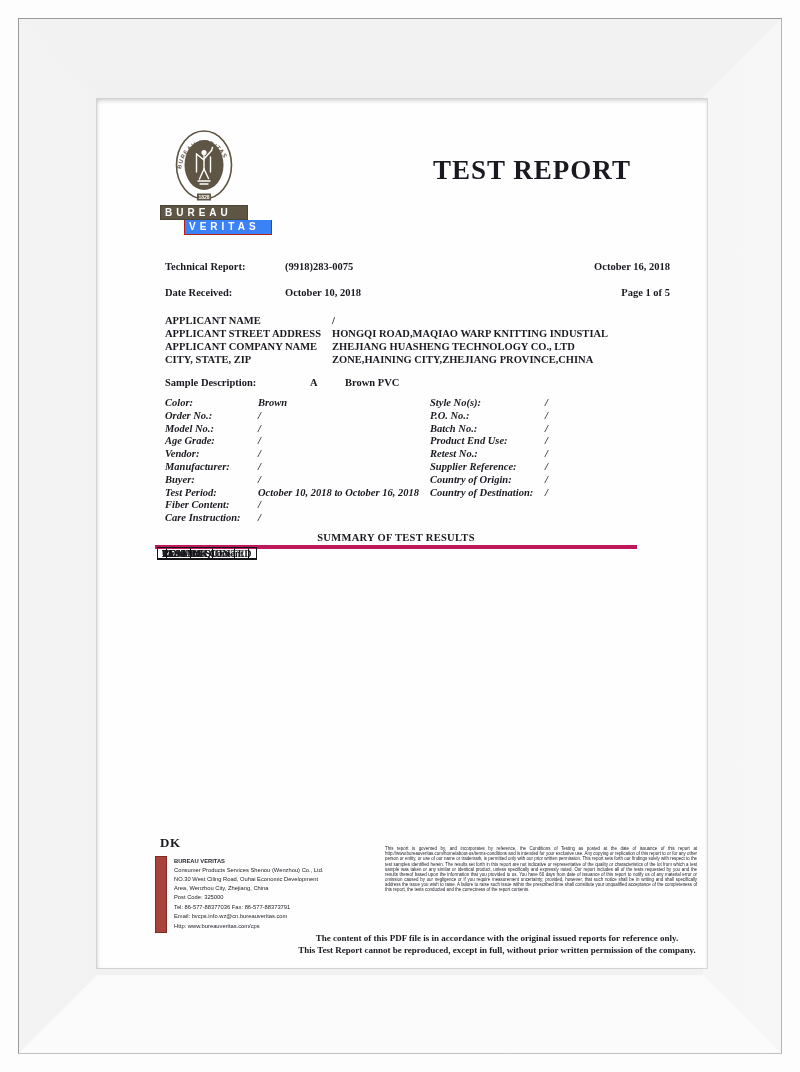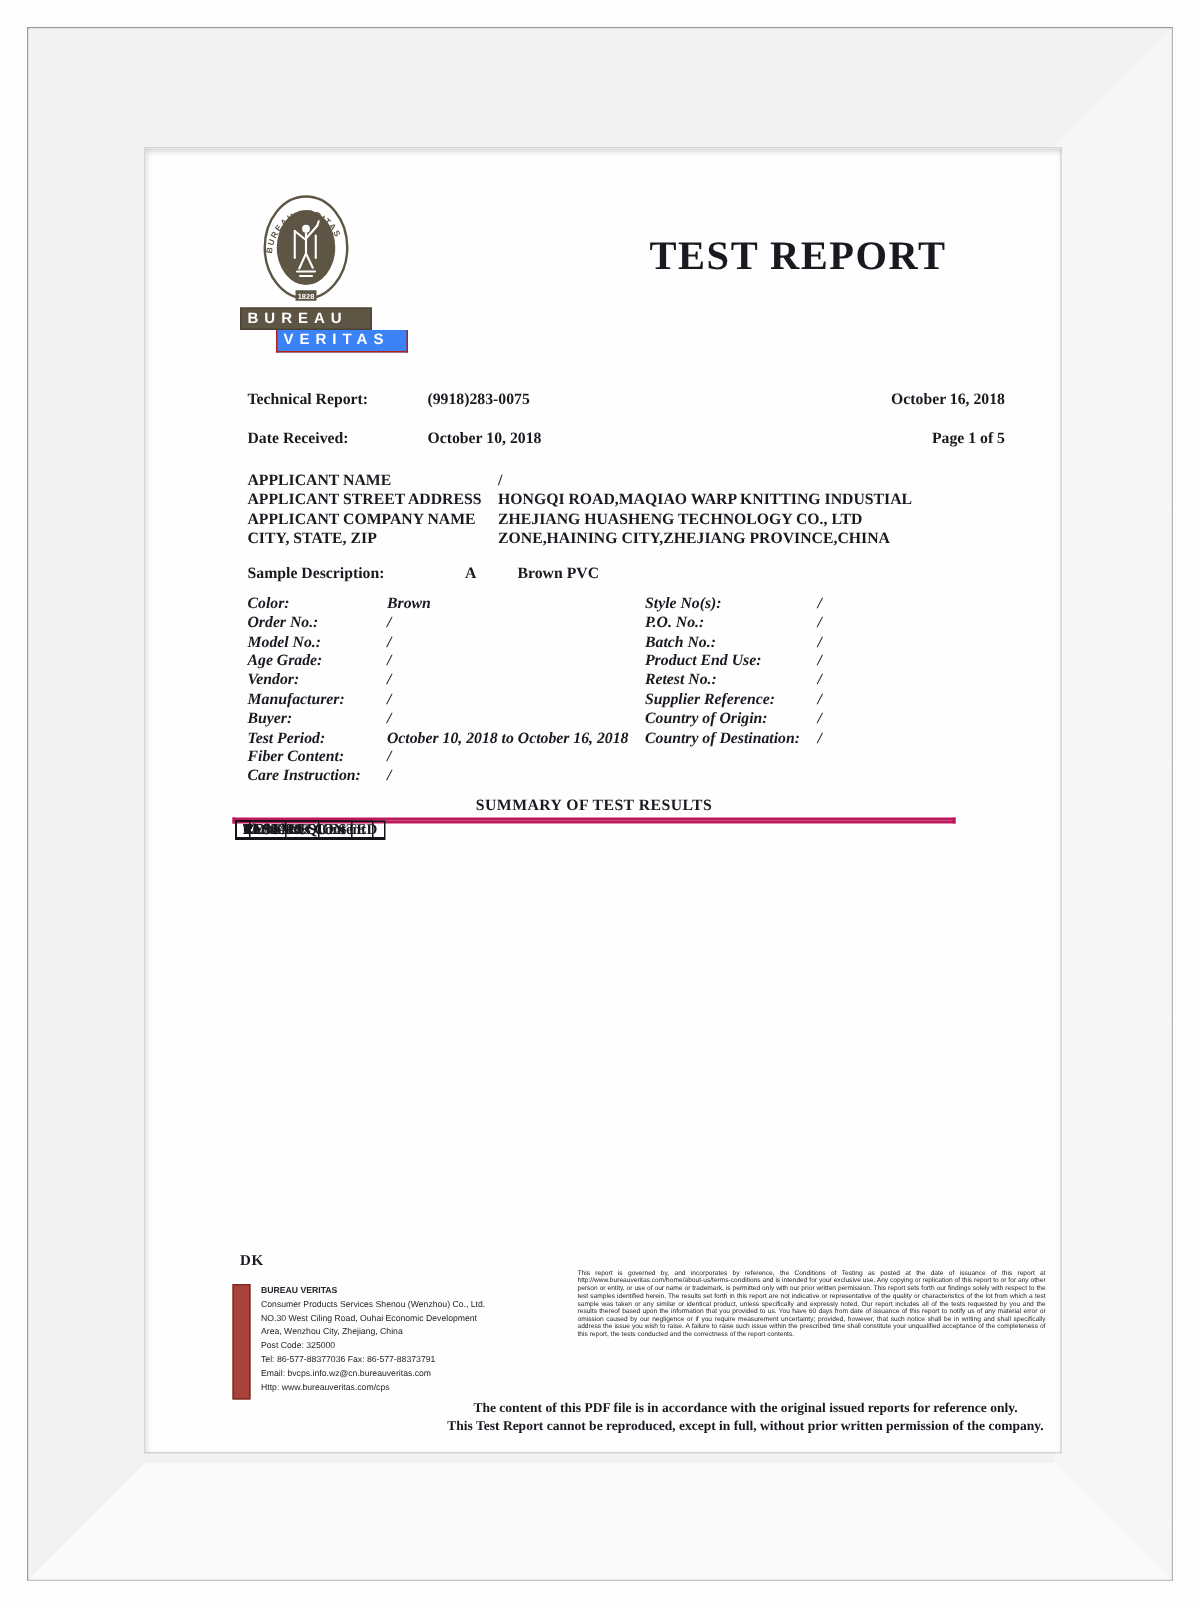--- a/index.html
+++ b/index.html
@@ -62,21 +62,21 @@
   .summary-title { left:58px; top:433px; width:482px; text-align:center;
     font-size:10.5px; font-weight:bold; letter-spacing:0.3px; }
   .summary-table { left:58px; top:446px; width:482px; border-collapse:collapse;
     border:2px solid #be185d; table-layout:fixed; }
   .summary-table th, .summary-table td { border:1px solid #131318; font-size:10px;
     font-weight:bold; height:13px; padding:0 4px; overflow:hidden; white-space:nowrap; }
   .summary-table th { text-align:center; border-bottom:2px solid #131318; }
   .summary-table td { text-align:right; }
   .summary-table td:first-child { text-align:center; }
 
-  .initials { left:63px; top:736px; font-size:10px; font-weight:bold; letter-spacing:0.5px; }
+  .initials { left:63px; top:736px; font-size:13px; font-weight:bold; letter-spacing:0.5px; }
   .redbar { left:58px; top:757px; width:12px; height:77px; background:#a8423a; border:1px solid #7c2b25; }
   .office { left:77px; top:757px; width:292px; transform:scale(0.55); transform-origin:0 0;
     font-family:"Liberation Sans","DejaVu Sans",sans-serif; font-size:10.5px; line-height:16.8px; color:#23232b; }
   .office div { position:static; white-space:nowrap; }
   .office div:first-child { font-weight:bold; }
   .disclaimer { left:288px; top:747px; width:743px; height:205px; transform:scale(0.42); transform-origin:0 0;
     font-family:"Liberation Sans","DejaVu Sans",sans-serif; font-size:10.5px; line-height:12.2px;
     text-align:justify; color:#23232b; overflow:hidden; }
   .notice { left:145px; top:834px; width:510px; text-align:center; font-size:9px;
     font-weight:600; line-height:11.5px; }

